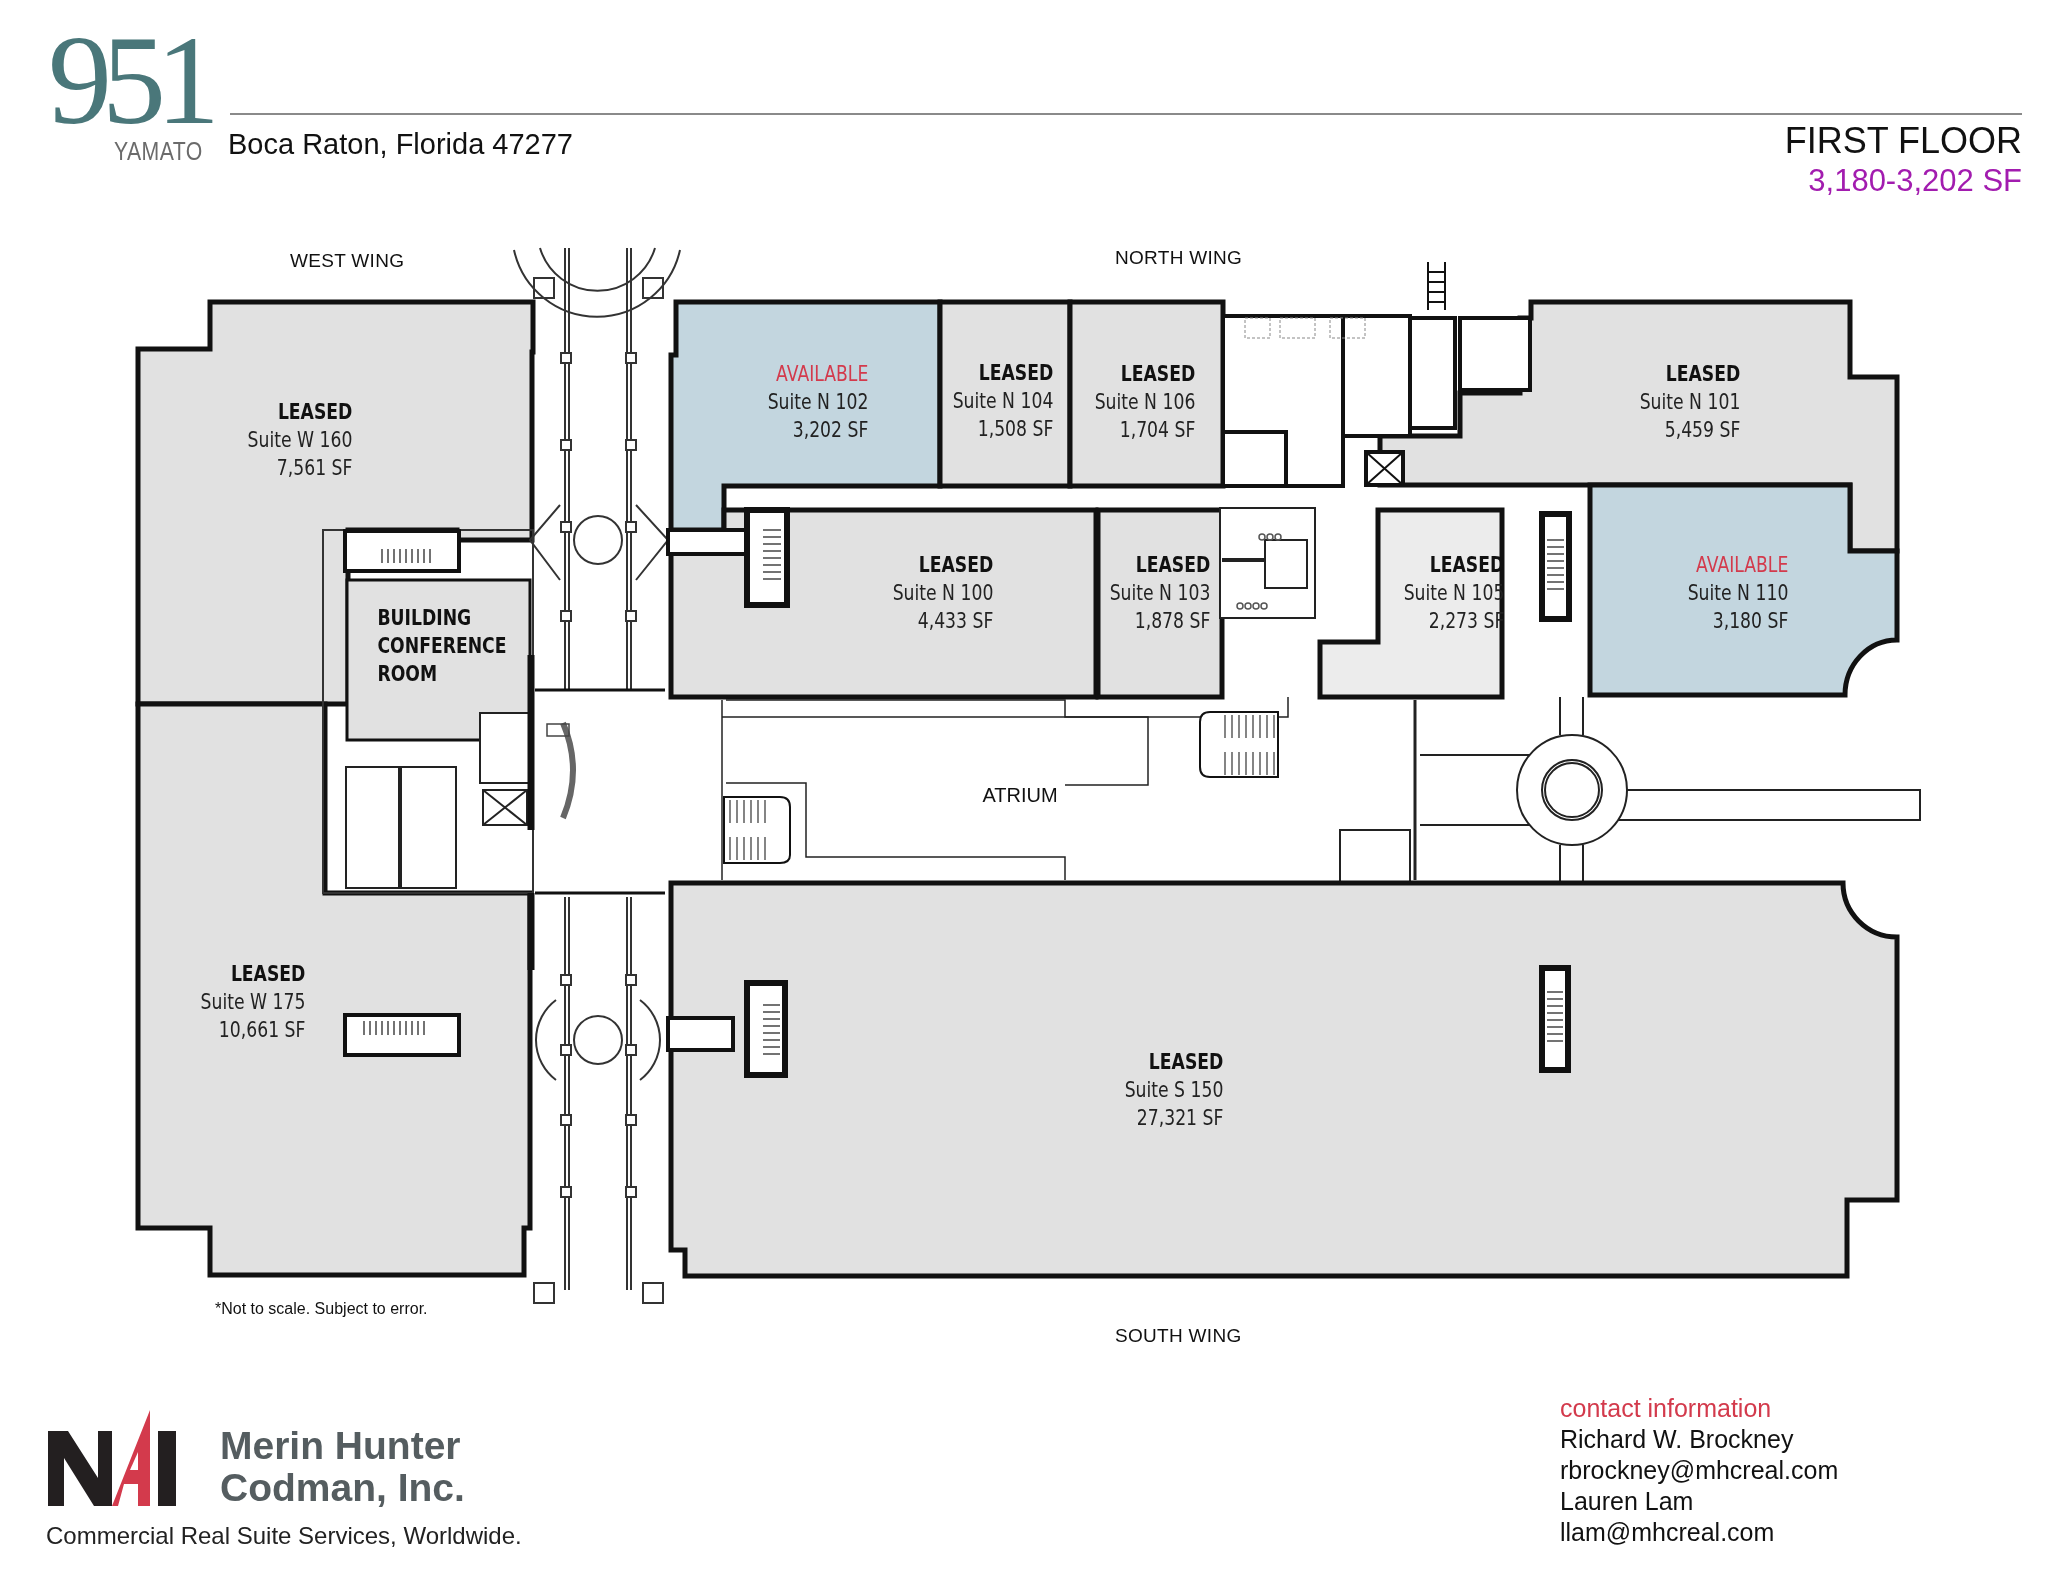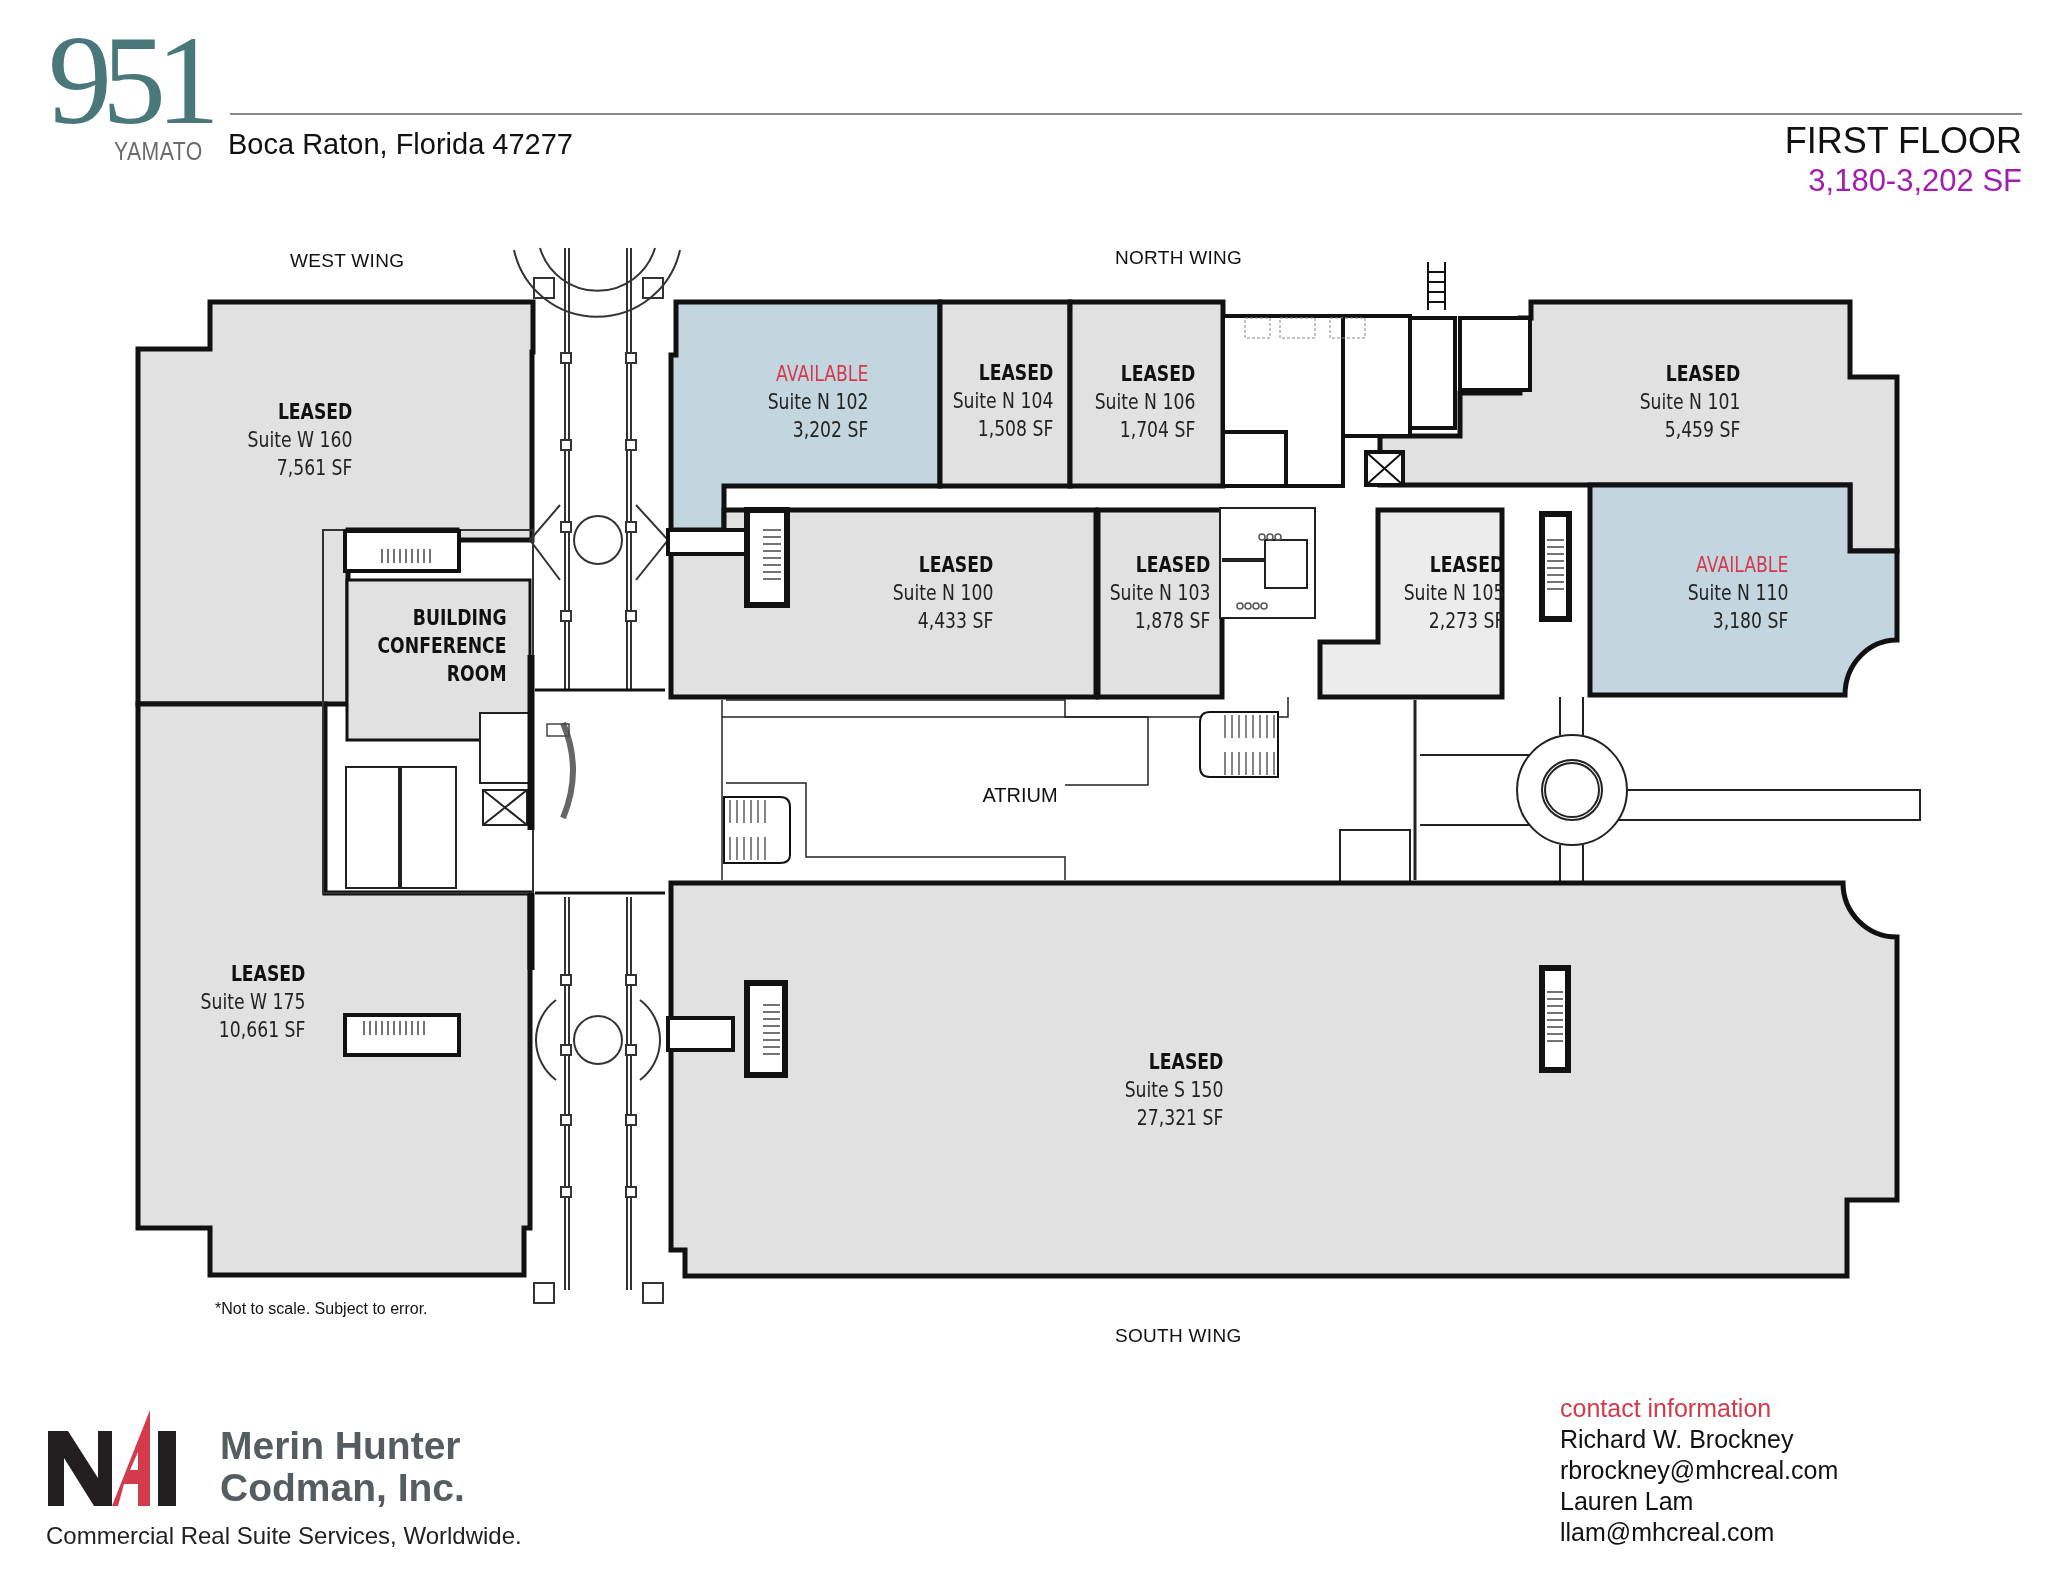--- a/index.html
+++ b/index.html
@@ -15,21 +15,21 @@
   .floor-sf { right:26px; top:163px; font-size:31px; text-align:center; color:#a21caf; }
   
   .plan { left:0; top:0; width:2048px; height:1583px; }
   .wing-label { font-size:19px; color:#111; letter-spacing:0.3px; }
   .note { left:215px; top:1300px; font-size:16px; color:#111; }
   
   .suite-label { position:absolute; text-align:right; transform:translateX(-50%); font-family:"DejaVu Sans", sans-serif; line-height:28px; }
   .suite-label .status { font-weight:bold; font-size:21px; display:block; transform:scaleX(0.82); }
   .suite-label .status.available { color:#d33a4c; font-weight:normal; }
   .suite-label .suite-name, .suite-label .suite-sf { font-size:21px; display:block; transform:scaleX(0.82); color:#222; }
-  .room-label { position:absolute; text-align:right; transform:translateX(-50%); font-family:"DejaVu Sans", sans-serif; font-weight:bold; font-size:21px; line-height:28px; }
+  .room-label { position:absolute; text-align:left; transform:translateX(-50%); font-family:"DejaVu Sans", sans-serif; font-weight:bold; font-size:21px; line-height:28px; }
   .room-label span { display:block; transform:scaleX(0.82); }
   .atrium-label { position:absolute; font-size:20px; transform:translateX(-50%); color:#111; }
   
   .nai-logo { left:46px; top:1408px; width:160px; height:100px; }
   .company { left:220px; top:1425px; font-size:39px; font-weight:bold; color:#555d60; line-height:42px; }
   .tagline { left:46px; top:1522px; font-size:24px; color:#222; }
   .contact { left:1560px; top:1393px; font-size:25px; line-height:31px; color:#111; }
   .contact .contact-title { color:#d33a4c; }
 </style>
 </head>

